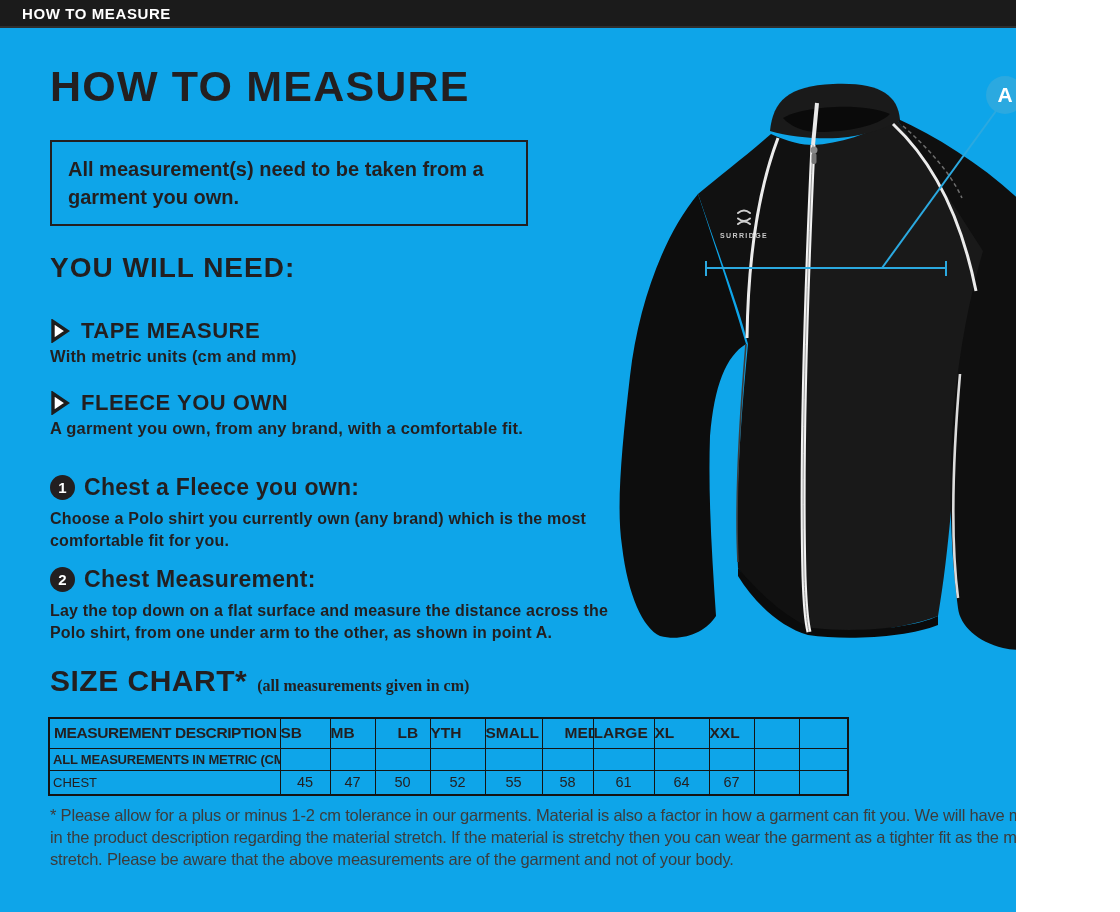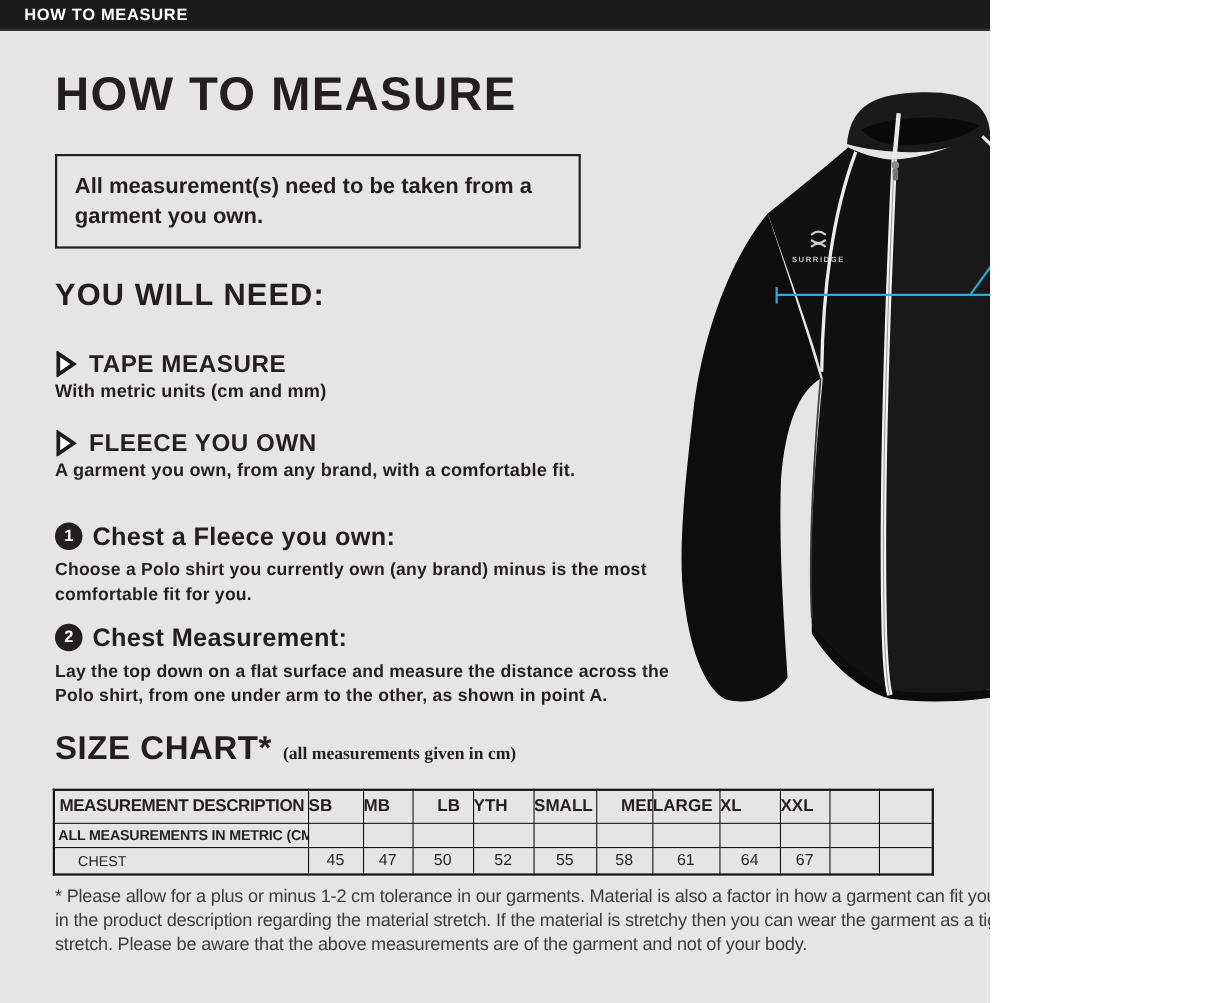--- a/index.html
+++ b/index.html
@@ -1,18 +1,18 @@
 <!DOCTYPE html>
 <html><head>
 <meta charset="utf-8">
 <style>
   * { margin:0; padding:0; box-sizing:border-box; }
   html,body { background:#ffffff; }
   body { font-family:"Liberation Sans", sans-serif; color:#231f20; }
-  .screen { position:relative; width:900px; height:912px; background:#e5e5e5; overflow:hidden; }
+  .screen { position:relative; width:1016px; height:912px; background:#0ea5e9; overflow:hidden; }
 
   
   .topbar { position:absolute; left:0; top:0; width:1120px; height:28px;
             background:#1b1b1b; border-bottom:2px solid #2e2e2e; }
   .topbar-title { position:absolute; left:22px; top:0; height:28px; line-height:28px;
                   color:#ffffff; font-size:15px; font-weight:bold; letter-spacing:.6px; }
   .topbar-logo { position:absolute; right:8px; top:1px; }
 
   
   .h1 { position:absolute; left:50px; top:62px; font-size:43px; font-weight:800;
@@ -50,21 +50,21 @@
                      border-collapse:collapse; table-layout:fixed;
                      border:2px solid #141414; }
   .size-table td { border:1.5px solid #141414; overflow:hidden; white-space:nowrap; }
   .size-table tr.hdr td { height:30px; font-weight:bold; font-size:15.5px; text-align:left; }
   .size-table td.desc-hd { font-size:17px; letter-spacing:-.4px; text-align:left; padding-left:4px; }
   .size-table td.al { text-align:left; padding-left:22px; }
   .size-table tr.metric td { height:22px; }
   .size-table tr.metric td.lbl { font-size:13px; font-weight:bold; letter-spacing:-.2px;
                                  text-align:left; padding-left:3px; }
   .size-table tr.vals td { height:25px; font-size:14.5px; text-align:center; }
-  .size-table tr.vals td.lbl { font-size:13px; text-align:left; padding-left:21px; }
+  .size-table tr.vals td.lbl { font-size:13px; text-align:left; padding-left:3px; }
 
   .footnote { position:absolute; left:50px; top:804px; width:1048px;
               font-size:16.5px; line-height:22px; color:#3c3c3c; letter-spacing:-.2px; }
 
   
   .jacket { position:absolute; left:608px; top:76px; }
   .anno-overlay { position:absolute; left:0; top:0; width:1120px; height:912px; pointer-events:none; }
   .badge-a { position:absolute; left:986px; top:76px; width:38px; height:38px; border-radius:50%;
              background:#2BA9E0; color:#fff; font-size:21px; font-weight:800;
              display:flex; align-items:center; justify-content:center; }
@@ -110,21 +110,21 @@
       <span class="title">TAPE MEASURE</span>
     </div>
     <div class="desc">With metric units (cm and mm)</div>
   </div>
 
   <div class="step" id="step-1">
     <div class="head">
       <span class="num">1</span>
       <span class="title">Chest a Fleece you own:</span>
     </div>
-    <div class="desc">Choose a Polo shirt you currently own (any brand) minus is the most comfortable fit for you.</div>
+    <div class="desc">Choose a Polo shirt you currently own (any brand) which is the most comfortable fit for you.</div>
   </div>
 
   <div class="step" id="step-2">
     <div class="head">
       <span class="num">2</span>
       <span class="title">Chest Measurement:</span>
     </div>
     <div class="desc">Lay the top down on a flat surface and measure the distance across the Polo shirt, from one under arm to the other, as shown in point A.</div>
   </div>
 

